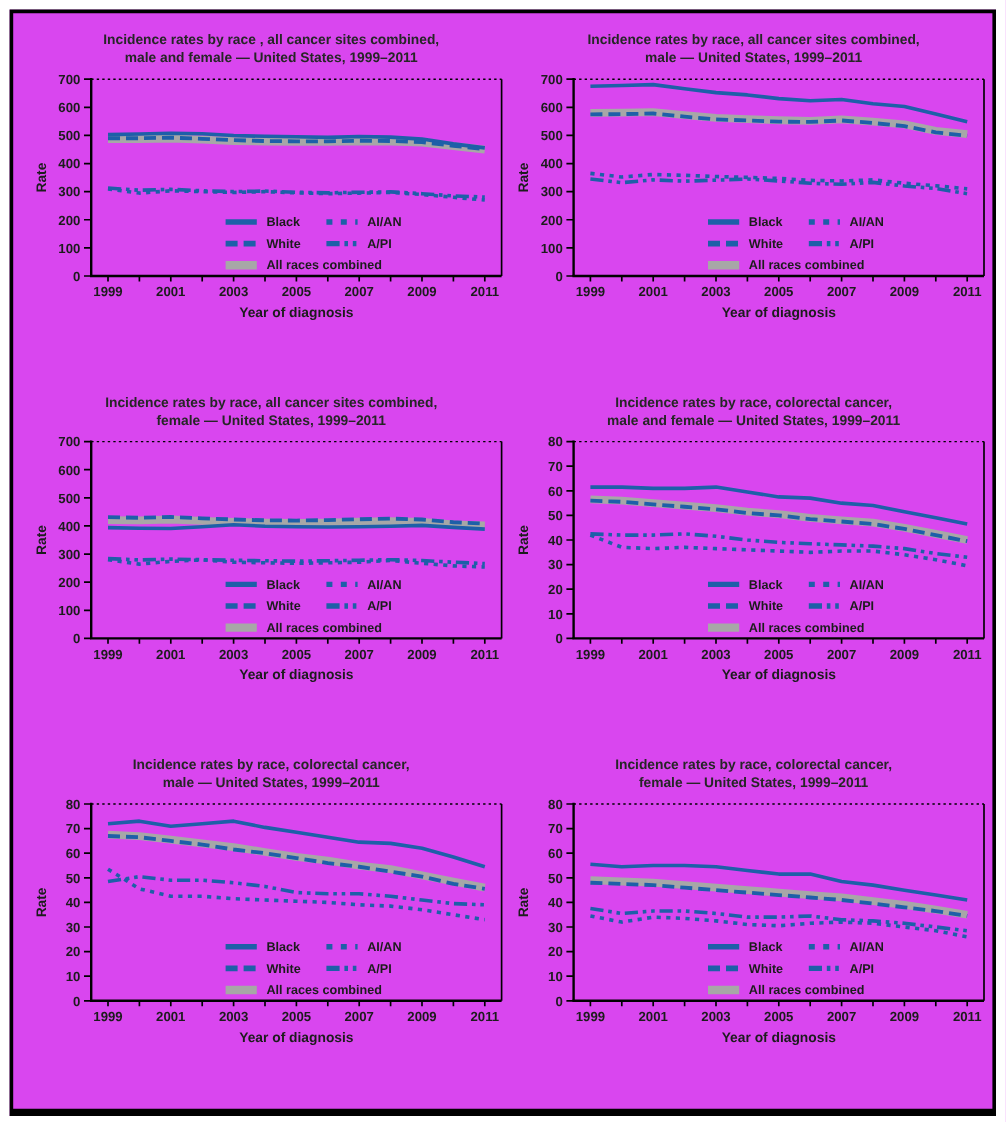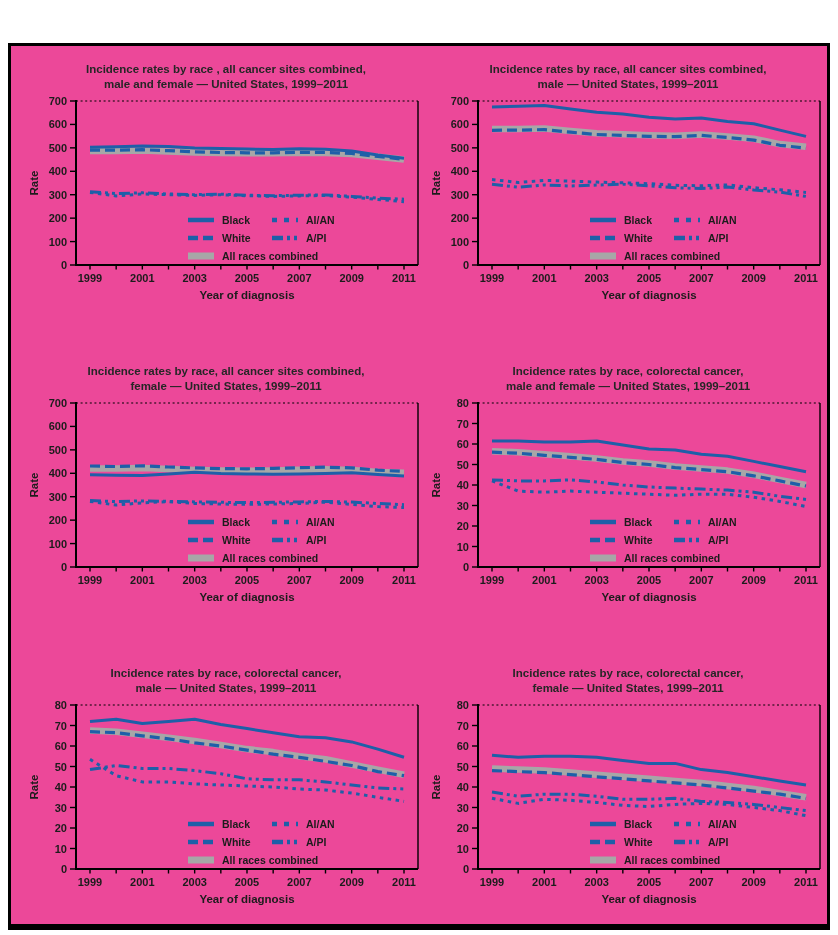--- a/index.html
+++ b/index.html
@@ -1,17 +1,17 @@
 <!DOCTYPE html>
 <html><head>
 <meta charset="utf-8">
 <style>
   html,body{margin:0;padding:0;background:#fff;}
   body{width:838px;height:935px;position:relative;font-family:"Liberation Sans",sans-serif;}
-  .frame{position:absolute;left:8px;top:8px;right:8px;bottom:5px;border:3px solid #000;border-bottom-width:6px;box-sizing:border-box;background:#ec4899;margin-top:35px;}
+  .frame{position:absolute;left:8px;top:8px;right:8px;bottom:5px;border:3px solid #000;border-bottom-width:6px;box-sizing:border-box;background:#d946ef;}
   .grid{position:absolute;left:14px;top:12px;right:4px;display:grid;grid-template-columns:402px 402px;grid-template-rows:302px 302px 302px;}
   .chart-cell{display:flex;flex-direction:column;align-items:center;padding-top:4px;}
   .chart-title{width:94%;text-align:center;font-size:11.5px;font-weight:600;color:#262626;line-height:1.3;}
   svg.chart{display:block;margin-top:2px;}
   svg text{font-family:"Liberation Sans",sans-serif;font-weight:600;fill:#1c1c1c;}
 </style>
 </head>
 <body>
 
 <div class="frame">

